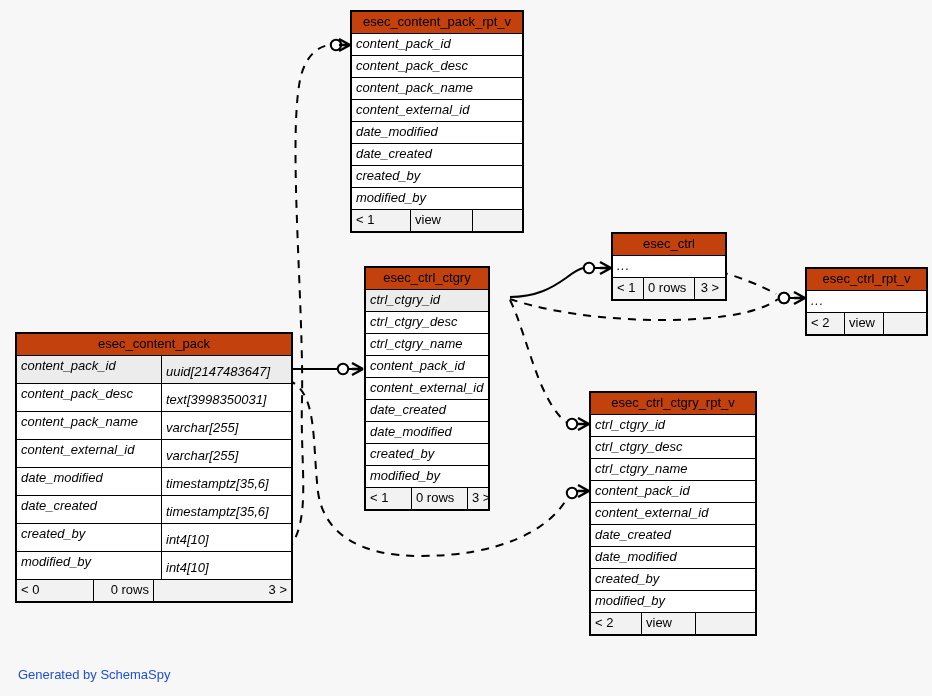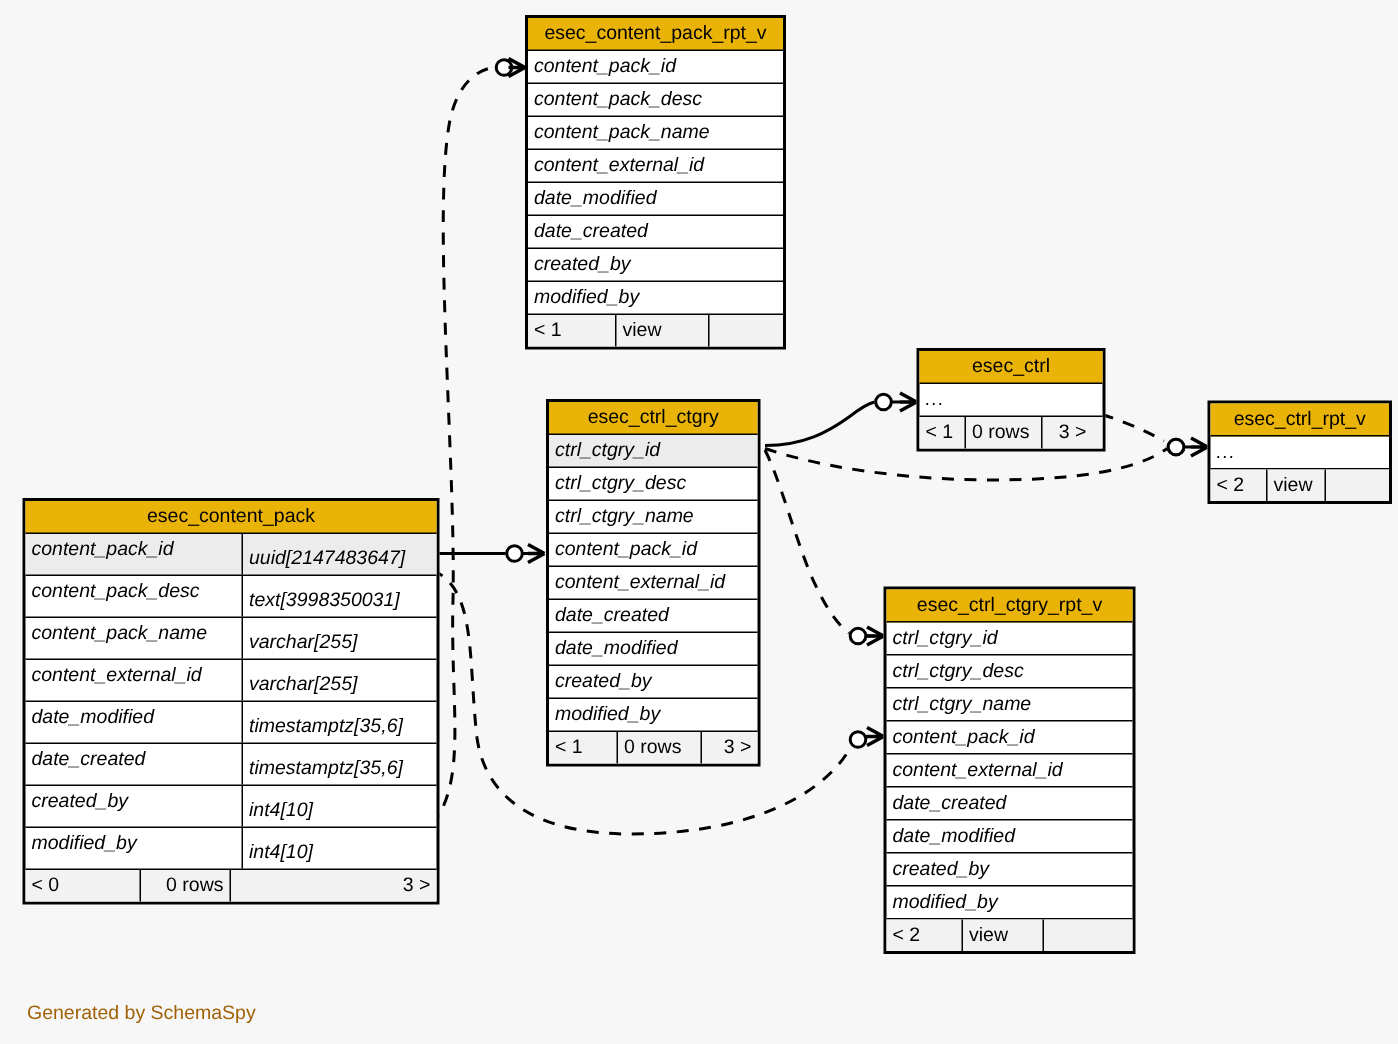--- a/index.html
+++ b/index.html
@@ -32,21 +32,21 @@
   .entity {
     position: absolute;
     z-index: 2;
     background: #ffffff;
     border: 2px solid #000000;
     box-sizing: border-box;
     font-size: 13px;
     color: #000000;
   }
   .entity-title {
-    background: #eab308;
+    background: #c2410c;
     text-align: center;
     border-bottom: 1px solid #000;
     padding: 3px 6px 4px 6px;
     line-height: 14px;
     white-space: nowrap;
     overflow: hidden;
   }
   .col-row {
     display: flex;
     border-bottom: 1px solid #000;
@@ -99,29 +99,29 @@
   .ellipsis-row {
     font-size: 12px;
     letter-spacing: 1px;
     color: #000;
   }
   #credit {
     position: absolute;
     left: 18px;
     top: 667px;
     font-size: 13px;
-    color: #a16207;
+    color: #1d4ed8;
     z-index: 3;
     white-space: nowrap;
   }
   
   #ent-content-pack      { left: 15px;  top: 332px; width: 278px; }
   #ent-content-pack-rpt  { left: 350px; top: 10px;  width: 174px; }
-  #ent-ctrl-ctgry        { left: 364px; top: 266px; width: 143px; }
-  #ent-ctrl              { left: 611px; top: 232px; width: 126px; }
+  #ent-ctrl-ctgry        { left: 364px; top: 266px; width: 126px; }
+  #ent-ctrl              { left: 611px; top: 232px; width: 116px; }
   #ent-ctrl-rpt          { left: 805px; top: 267px; width: 123px; }
   #ent-ctrl-ctgry-rpt    { left: 589px; top: 391px; width: 168px; }
 
   #ent-content-pack .footer-cell:nth-child(1) { width: 76px; flex: 0 0 76px; }
   #ent-content-pack .footer-cell:nth-child(2) { width: 60px; flex: 0 0 60px; }
   #ent-content-pack .footer-cell:nth-child(3) { flex: 1 1 auto; }
 
   #ent-content-pack-rpt .footer-cell:nth-child(1) { width: 58px; flex: 0 0 58px; }
   #ent-content-pack-rpt .footer-cell:nth-child(2) { width: 62px; flex: 0 0 62px; }
   #ent-content-pack-rpt .footer-cell:nth-child(3) { flex: 1 1 auto; }

